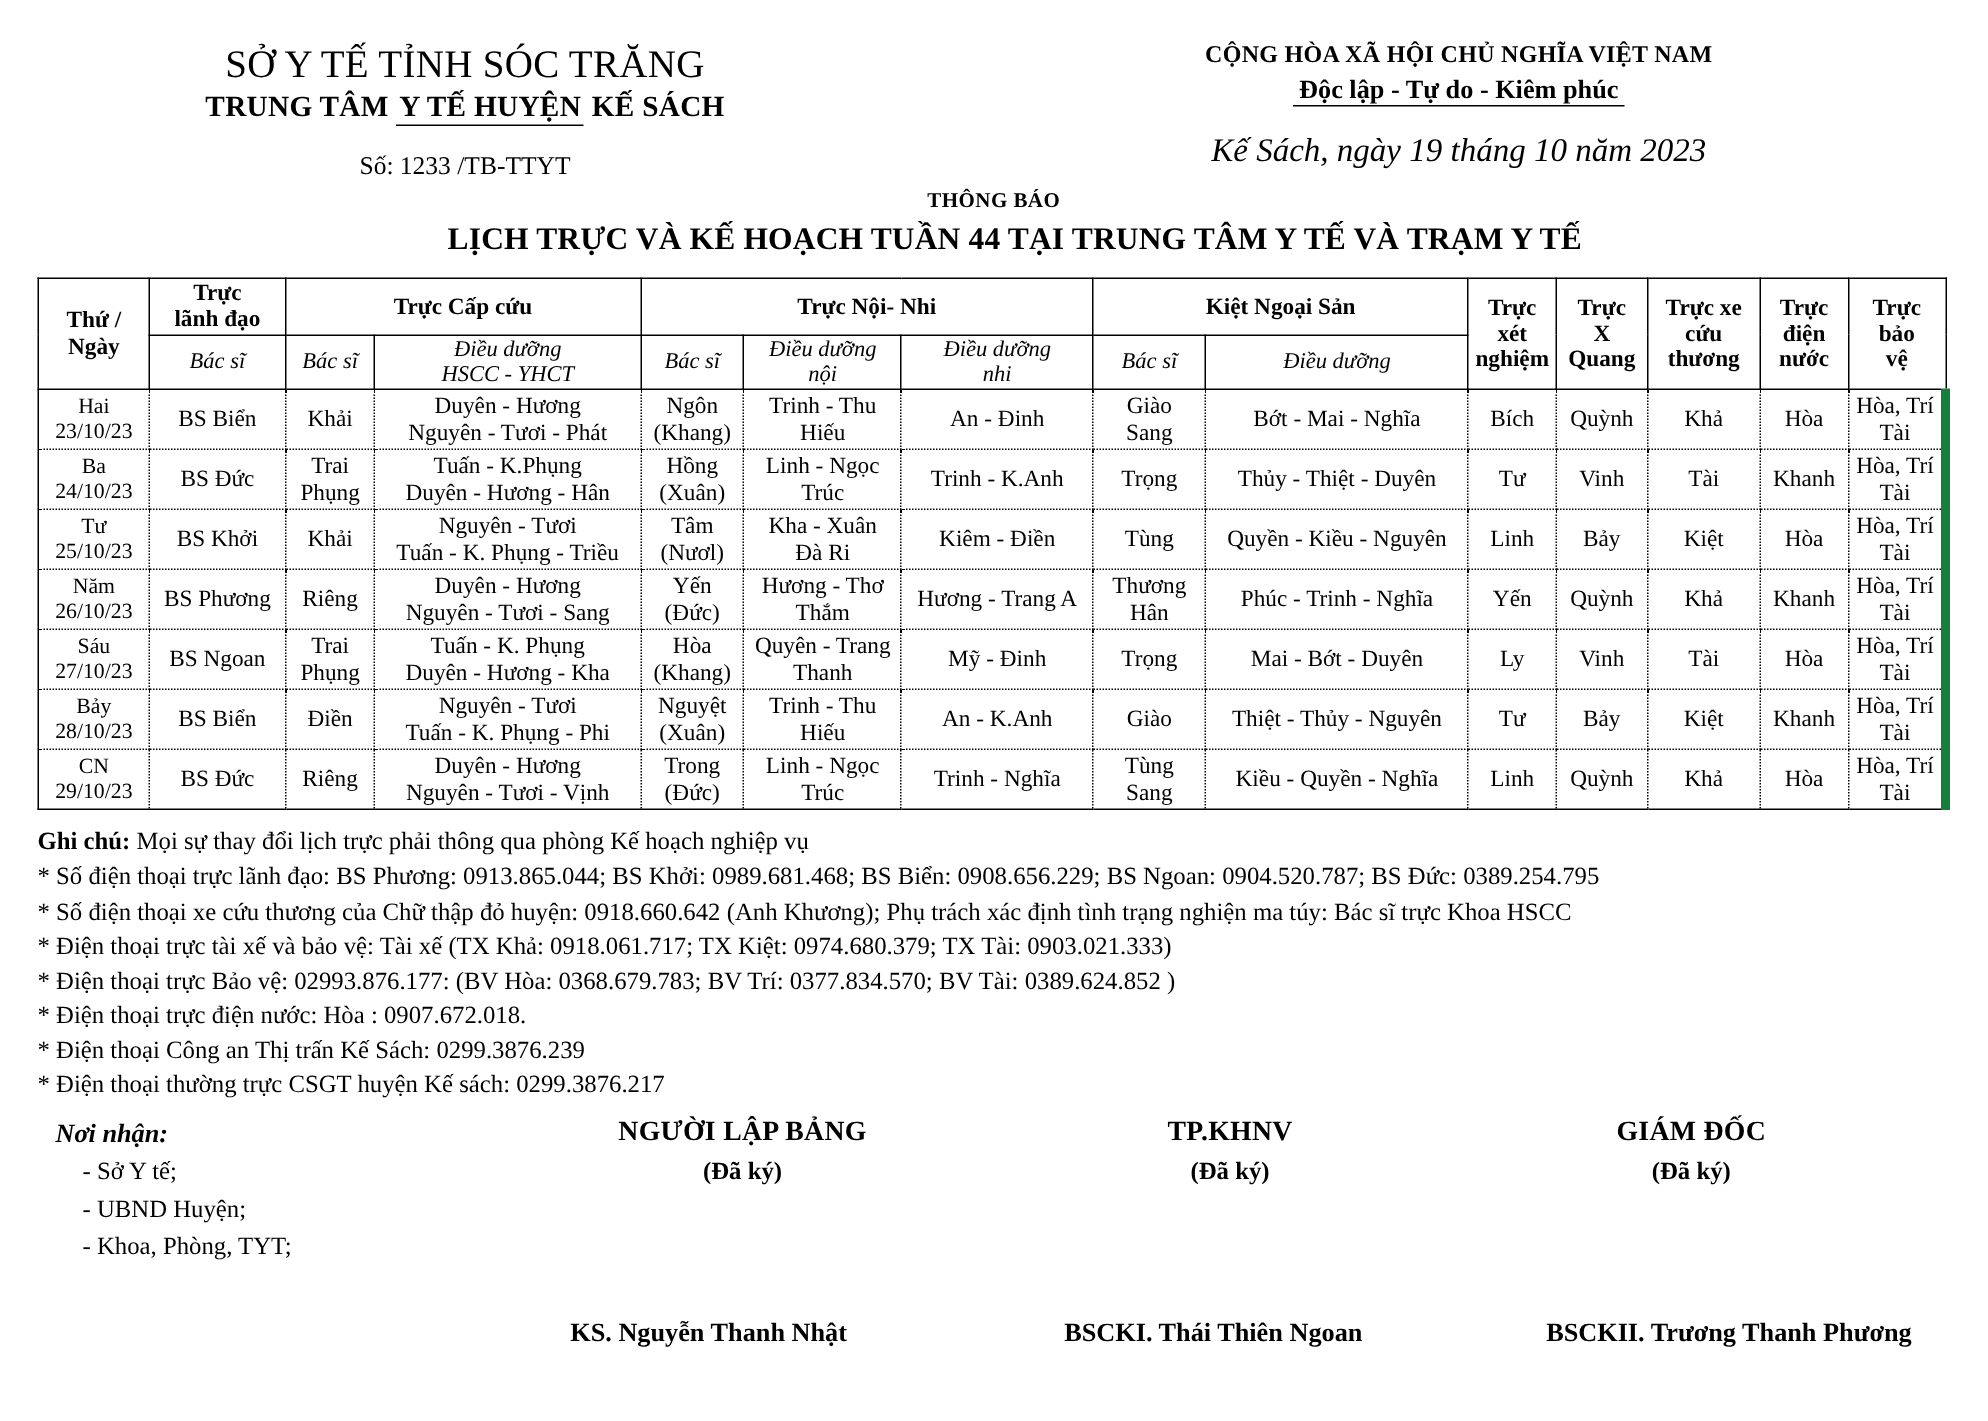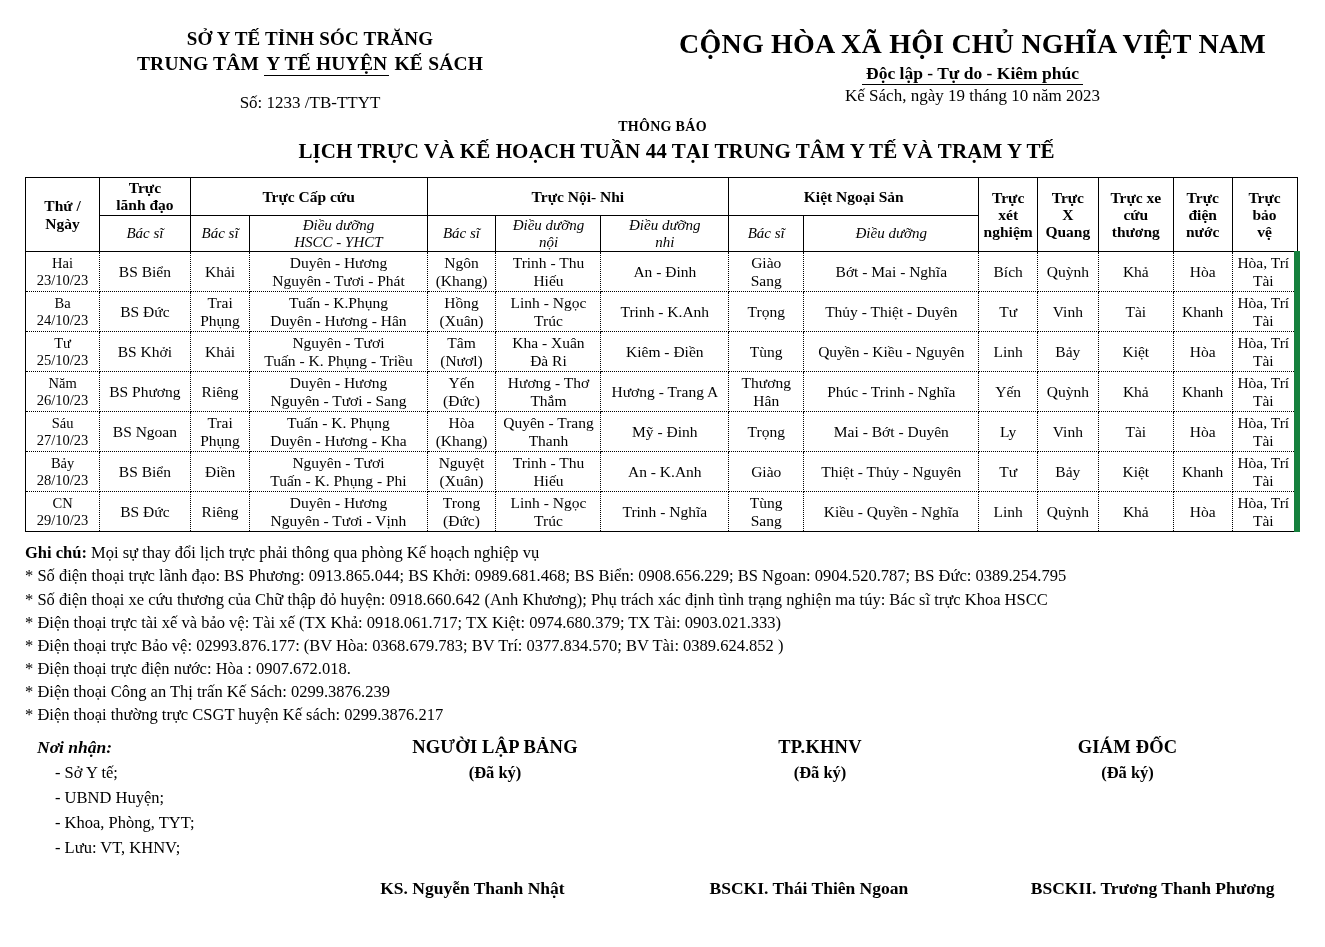--- a/index.html
+++ b/index.html
@@ -12,29 +12,29 @@
     color: #000000;
     overflow: hidden;
   }
   .page { position: relative; width: 1325px; height: 947px; padding: 0; }
 
   
   .header { display: flex; padding: 28px 0 0 0; }
   .hdr-left  { width: 620px; text-align: center; }
   .hdr-right { width: 705px; text-align: center; }
 
-  .org1 { font-weight: bold; font-size: 19px; letter-spacing: .2px; }
+  .org1 { font-weight: normal; font-size: 26px; letter-spacing: .2px; }
   .org2 { font-weight: bold; font-size: 19.5px; letter-spacing: .2px; margin-top: 3px; }
   .org2 .ul { border-bottom: 1.6px solid #000; padding: 0 2px 1px 2px; }
   .docnum { font-size: 17px; margin-top: 18px; }
 
-  .nation1 { font-weight: bold; font-size: 28px; letter-spacing: .2px; }
+  .nation1 { font-weight: bold; font-size: 16px; letter-spacing: .2px; }
   .nation2 { font-weight: bold; font-size: 17.5px; margin-top: 3px; display: inline-block; }
   .nation2 .ul { border-bottom: 1.6px solid #000; padding: 0 4px 1px 4px; }
-  .place-date { font-size: 17px; margin-top: 2px; }
+  .place-date { font-style: italic; font-size: 22px; margin-top: 17px; }
 
   
   .title-block { text-align: center; margin-top: 6px; }
   .t-thongbao { font-weight: bold; font-size: 14px; letter-spacing: .3px; }
   .t-sub { font-weight: bold; font-size: 21px; margin-top: 4px; letter-spacing: .1px; padding-left: 28px; }
 
   
   .tbl-wrap { padding: 0 25px; margin-top: 13px; }
   table.sched {
     border-collapse: collapse;
@@ -325,21 +325,20 @@
     <div>* Điện thoại Công an Thị trấn Kế Sách: 0299.3876.239</div>
     <div>* Điện thoại thường trực CSGT huyện Kế sách: 0299.3876.217</div>
   </div>
 
   <div class="sig">
     <div class="sig-col sig-c1">
       <div class="recv-title">Nơi nhận:</div>
       <div class="recv-item">- Sở Y tế;</div>
       <div class="recv-item">- UBND Huyện;</div>
       <div class="recv-item">- Khoa, Phòng, TYT;</div>
-      <div class="recv-item">- Lưu: VT, KHNV;</div>
     </div>
     <div class="sig-col sig-c2">
       <div class="sig-head">NGƯỜI LẬP BẢNG</div>
       <div class="sig-sub">(Đã ký)</div>
     </div>
     <div class="sig-col sig-c3">
       <div class="sig-head">TP.KHNV</div>
       <div class="sig-sub">(Đã ký)</div>
     </div>
     <div class="sig-col sig-c4">

